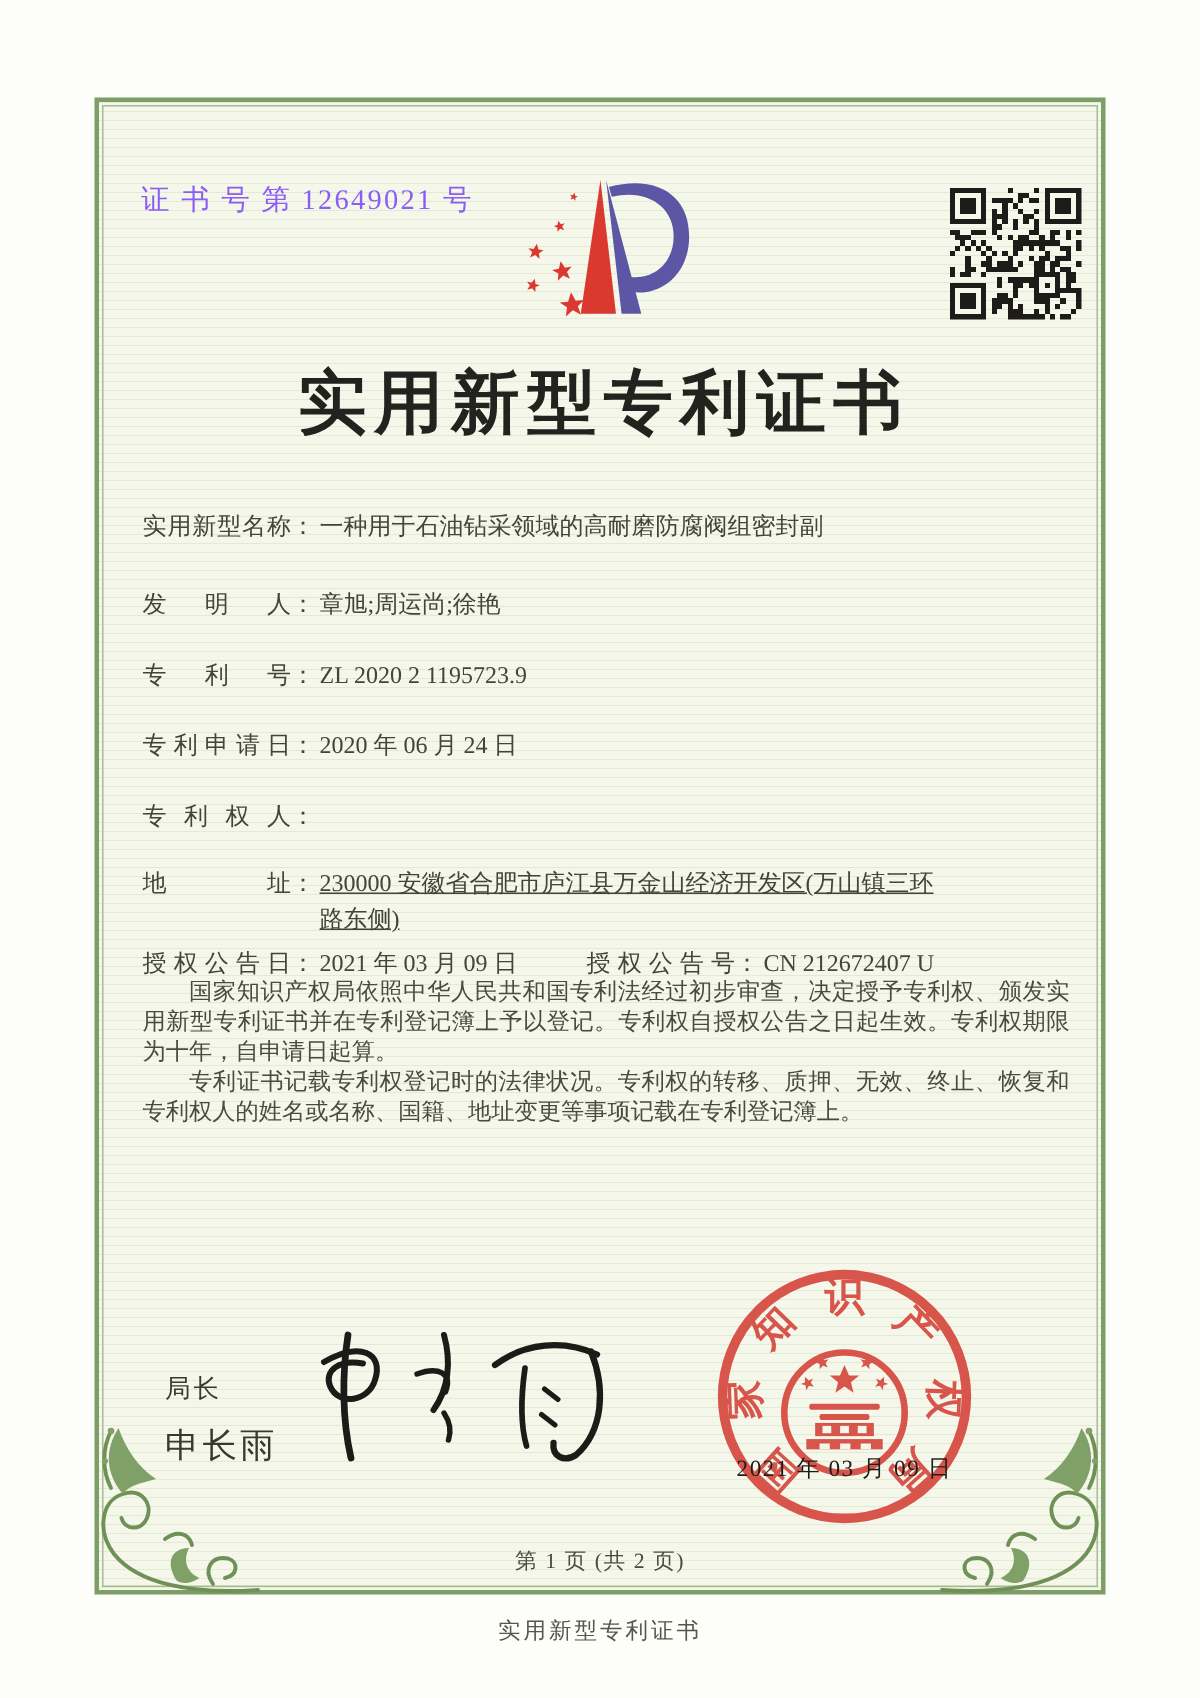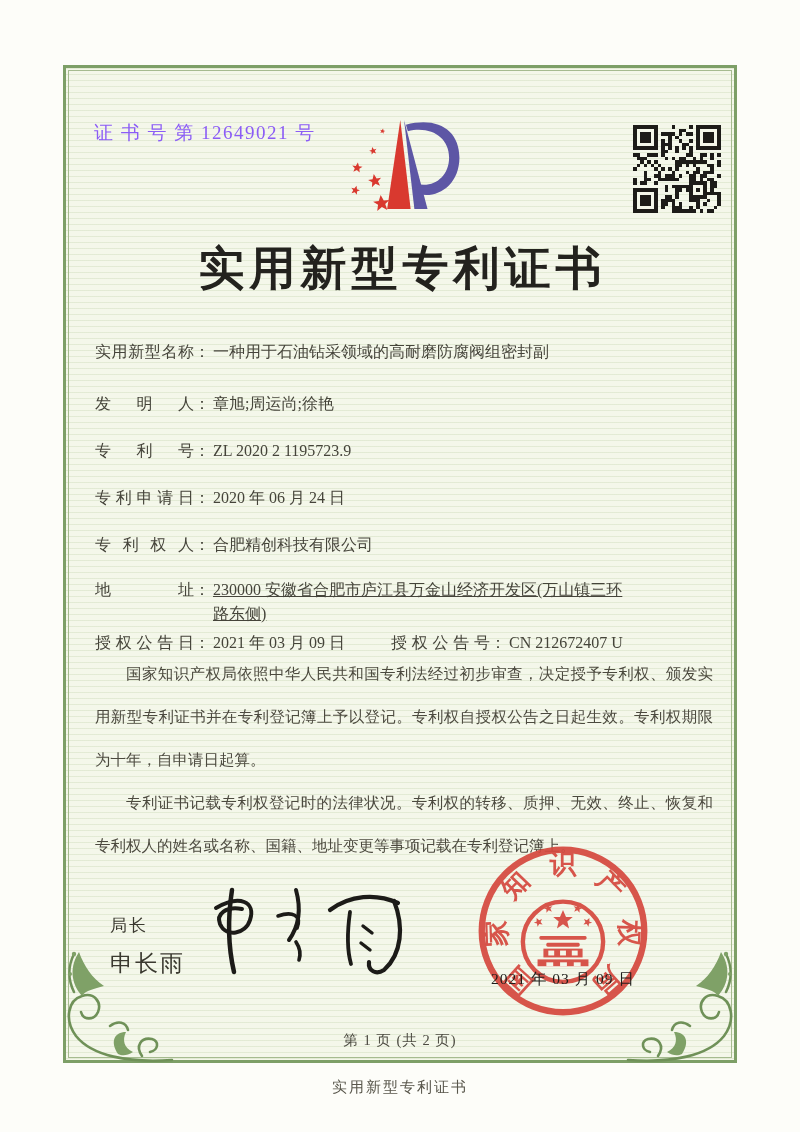--- a/index.html
+++ b/index.html
@@ -38,21 +38,21 @@
   .fvalue.addr{max-width:416px;text-decoration:underline;}
   .r1{margin-bottom:28px;}
   .r2,.r3,.r4{margin-bottom:23px;}
   .r5{margin-bottom:21px;align-items:center;}
   .r6{margin-bottom:5px;}
   .gval{width:168px;flex:none;}
   .glabel2{width:99px;margin-left:10px;text-align:justify;text-align-last:justify;flex:none;}
 
   .paras{
     position:absolute;left:95px;top:652px;width:618px;
-    font-size:15.5px;line-height:43px;color:#4c4a3f;text-align:justify;
+    font-size:15.5px;line-height:20px;color:#4c4a3f;text-align:justify;
   }
   .paras p{margin:0;text-indent:2em;}
 
   .sig-post{position:absolute;left:110px;top:914px;font-size:17px;color:#3a392f;letter-spacing:2px;}
   .sig-name{position:absolute;left:110px;top:948px;font-size:23px;color:#3a392f;letter-spacing:2px;}
   .sig-script{position:absolute;left:198px;top:876px;width:225px;height:108px;}
 
   .seal{position:absolute;left:470px;top:838px;width:186px;height:186px;}
   .seal-date{
     position:absolute;left:462px;top:969px;width:202px;text-align:center;
@@ -320,21 +320,20 @@
         <span class="fvalue">ZL 2020 2 1195723.9</span>
     </div>
     <div class="frow r4">
       <span class="flabel">专利申请日</span>
         <span class="fcolon">：</span>
         <span class="fvalue">2020 年 06 月 24 日</span>
     </div>
     <div class="frow r5">
       <span class="flabel">专利权人</span>
         <span class="fcolon">：</span>
-        <span class="fvalue">合肥精创科技有限公司</span>
     </div>
     <div class="frow r6">
       <span class="flabel">地址</span>
         <span class="fcolon">：</span>
         <span class="fvalue addr">230000 安徽省合肥市庐江县万金山经济开发区(万山镇三环路东侧)</span>
     </div>
     <div class="frow">
       <span class="flabel">授权公告日</span>
         <span class="fcolon">：</span>
         <span class="fvalue gval">2021 年 03 月 09 日</span>

